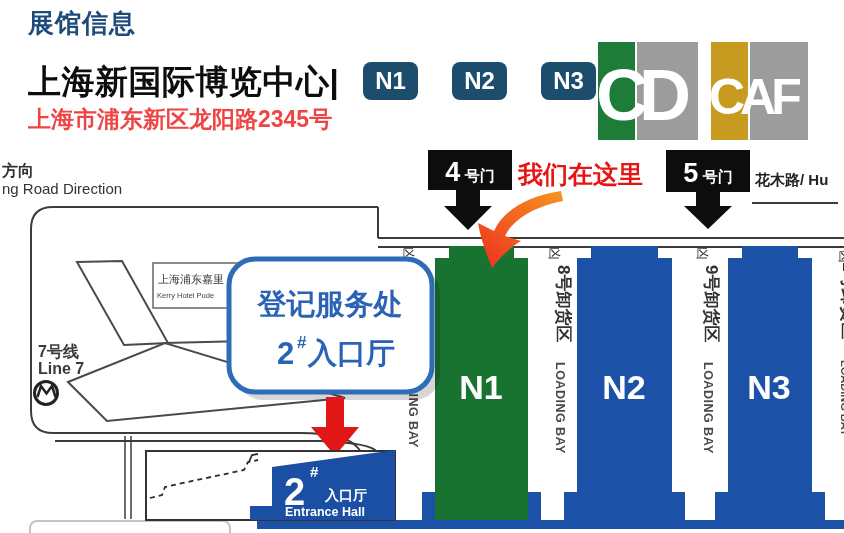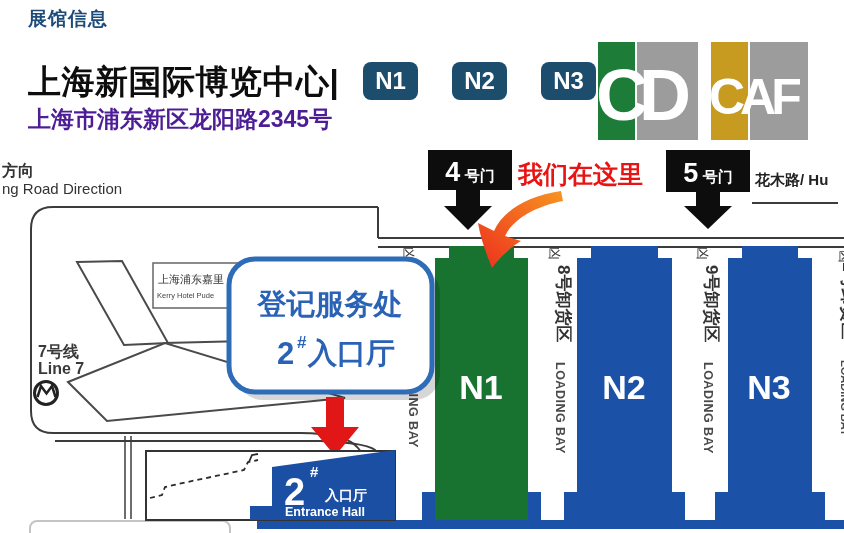--- a/index.html
+++ b/index.html
@@ -1,24 +1,24 @@
 <!DOCTYPE html>
 <html><head>
 <meta charset="utf-8">
 <style>
   html,body{margin:0;padding:0;background:#ffffff;}
   #stage{position:relative;width:844px;height:533px;background:#fff;overflow:hidden;
          font-family:"Liberation Sans","DejaVu Sans",sans-serif;}
   .abs{position:absolute;}
-  #section-title{left:28px;top:6px;font-size:19px;font-weight:900;color:#1d4b7a;letter-spacing:1px;}
+  #section-title{left:28px;top:6px;font-size:26px;font-weight:900;color:#1d4b7a;letter-spacing:1px;}
   #venue-title{left:28px;top:52px;font-size:33px;font-weight:900;color:#0d0d0d;letter-spacing:0.5px;margin-top:8px;}
   .badge{position:absolute;top:62px;width:55px;height:38px;background:#1d4d6d;border-radius:8px;
          color:#fff;font-size:24px;font-weight:700;display:flex;align-items:center;justify-content:center;}
   #badge-n1{left:363px;} #badge-n2{left:452px;} #badge-n3{left:541px;}
-  #venue-address{left:28px;top:104px;font-size:23px;font-weight:800;color:#4c1d95;}
+  #venue-address{left:28px;top:104px;font-size:23px;font-weight:800;color:#ef4444;}
   #logos{left:598px;top:42px;}
   #map-svg{left:0;top:140px;}
   svg text{font-family:"Liberation Sans","DejaVu Sans",sans-serif;}
 </style>
 </head>
 <body>
 
 <div id="stage">
 
   <div class="abs" id="section-title">展馆信息</div>

